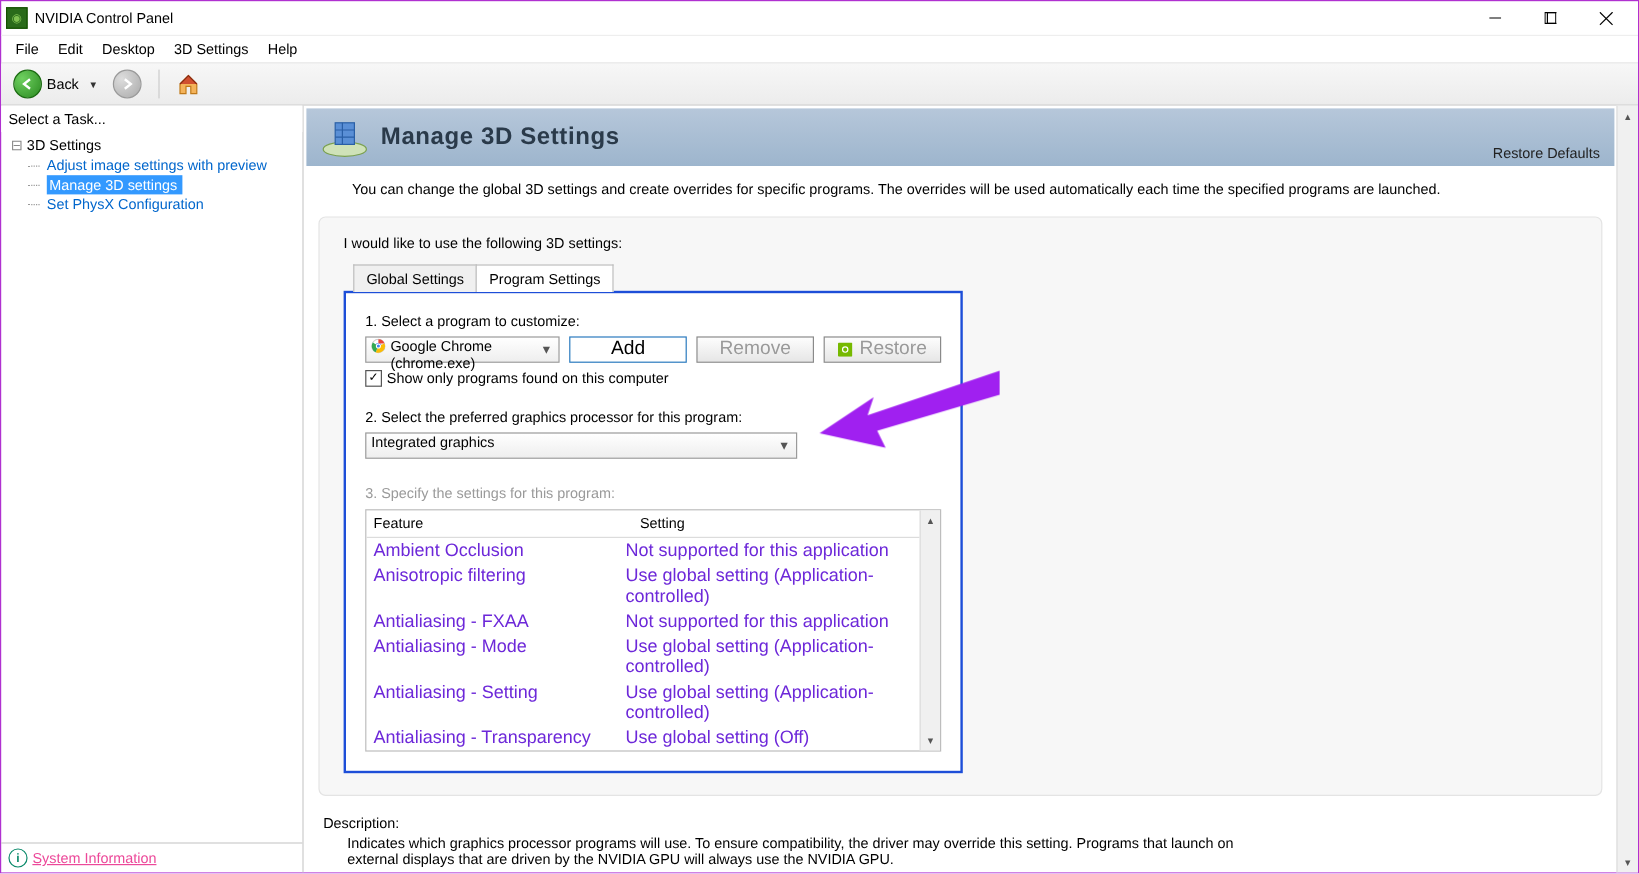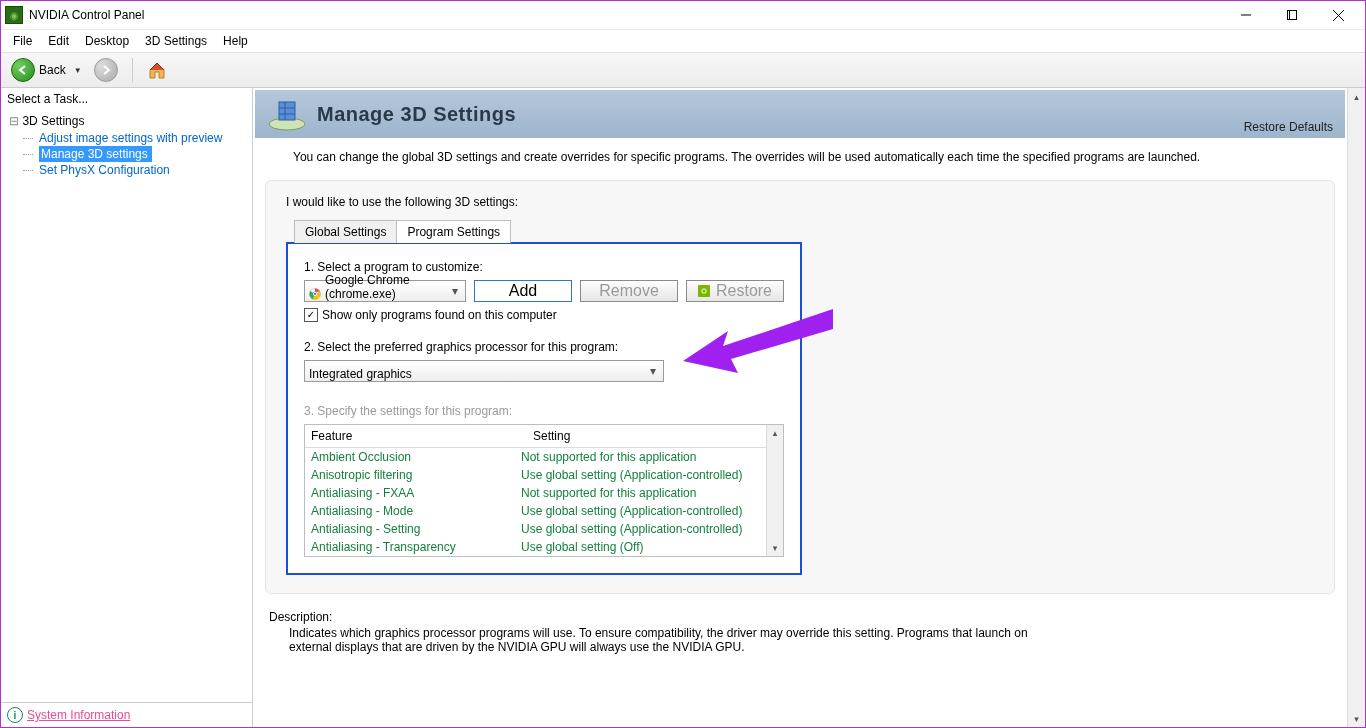--- a/index.html
+++ b/index.html
@@ -40,38 +40,38 @@
 .restore-def{position:absolute;right:12px;bottom:4px;font-size:12px;color:#222}
 .intro{padding:12px 40px 8px}
 .panel{margin:8px 12px 8px 12px;background:#f7f7f7;border:1px solid #e4e4e4;border-radius:6px;padding:14px 20px 18px}
 .panel-hdr{font-weight:normal;margin-bottom:10px}
 .tabs{display:flex;align-items:flex-end;padding-left:8px;margin-top:4px}
 .tab{padding:4px 10px;border:1px solid #bdbdbd;border-bottom:none;background:#f0f0f0;font-size:12px;position:relative;top:1px;margin-right:-1px}
 .tab.active{background:#fff;z-index:2}
 .tabbody{border:2px solid #1d4ed8;background:#fff;padding:14px 16px 16px;width:480px}
 .step{margin:2px 0 6px}
 .row{display:flex;align-items:center;gap:8px;margin:4px 0}
-.combo{border:1px solid #9a9a9a;background:linear-gradient(#fff,#eee);height:20px;display:flex;align-items:flex-end;padding:0 4px;font-size:12px;position:relative}
+.combo{border:1px solid #9a9a9a;background:linear-gradient(#fff,#eee);height:20px;display:flex;align-items:flex-start;padding:0 4px;font-size:12px;position:relative}
 .combo .dd{position:absolute;right:2px;top:2px;width:16px;height:16px;display:flex;align-items:center;justify-content:center;color:#555}
 .combo .cicon{width:14px;height:14px;margin-right:4px}
 .btn{height:20px;min-width:80px;border:1px solid #8a8a8a;background:linear-gradient(#fdfdfd,#e6e6e6);font-size:16px;display:flex;align-items:center;justify-content:center;padding:0 8px}
 .btn.primary{border:1px solid #2a7abf;background:#fff;color:#000}
 .btn.disabled{color:#9a9a9a}
 .btn .bicon{width:12px;height:12px;margin-right:6px}
 .chk{display:flex;align-items:center;gap:4px;margin-top:6px}
 .chk .box{width:12px;height:12px;border:1px solid #555;display:flex;align-items:center;justify-content:center;font-size:10px;line-height:10px}
 .wide-combo{width:350px}
 .greyed{color:#9a9a9a}
 .settings-grid{border:1px solid #bdbdbd;margin-top:6px;display:flex}
 .grid-inner{flex:1}
 .grid-head{display:flex;border-bottom:1px solid #dcdcdc}
 .gh{padding:4px 6px;font-size:12px}
 .gh.f{width:210px}
 .gh.s{flex:1}
-.grow{display:flex;font-size:12px;color:#15803d;padding:2px 6px}
+.grow{display:flex;font-size:15px;color:#6d28d9;padding:2px 6px}
 .grow .f{width:210px}
 .grow .s{flex:1}
 .vscroll{width:16px;background:#f0f0f0;border-left:1px solid #dcdcdc;position:relative}
 .vscroll .up,.vscroll .dn{height:16px;display:flex;align-items:center;justify-content:center;font-size:9px;color:#555}
 .vscroll .dn{position:absolute;bottom:0;width:100%}
 .desc{padding:8px 16px 16px}
 .desc .dh{margin-bottom:2px}
 .desc .db{padding-left:20px;max-width:760px}
 .rscroll{width:17px;background:#f0f0f0;border-left:1px solid #dcdcdc;position:relative}
 .rscroll .up,.rscroll .dn{height:17px;display:flex;align-items:center;justify-content:center;font-size:9px;color:#555}

